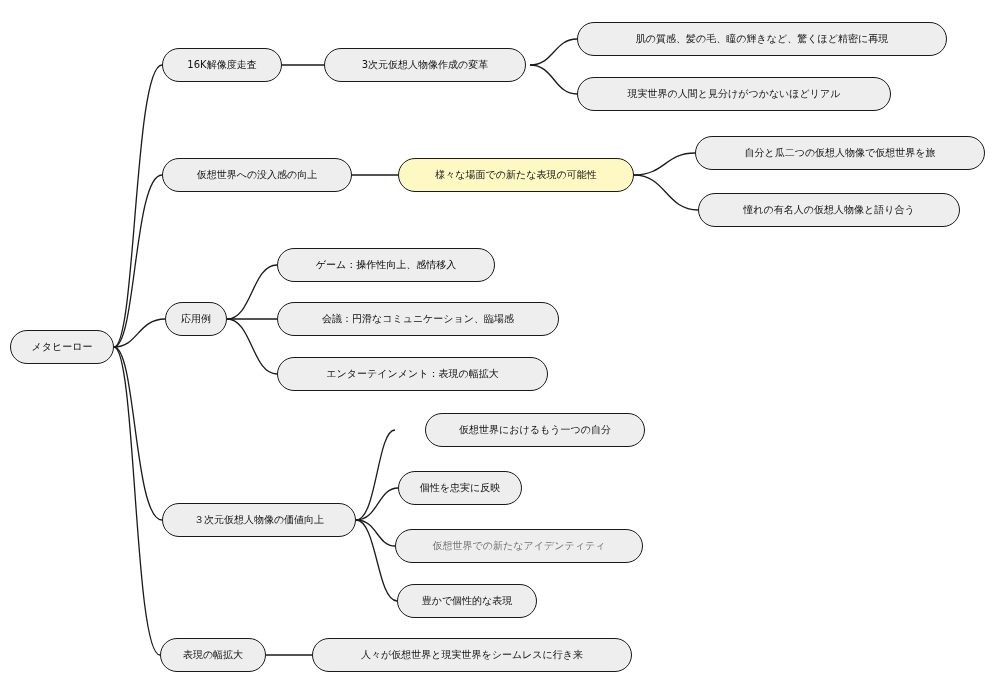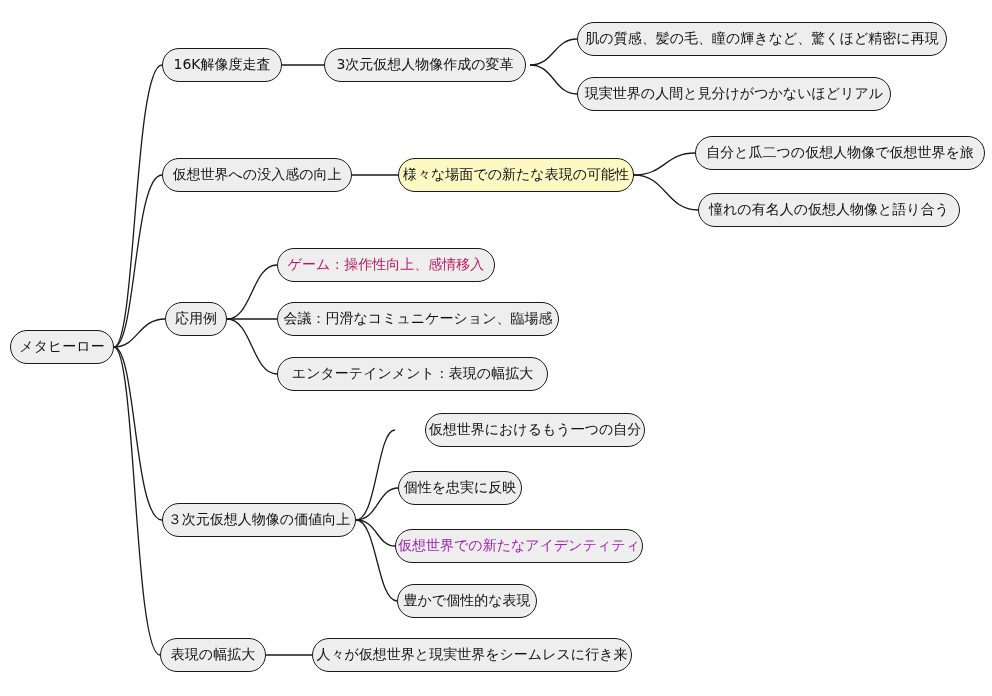--- a/index.html
+++ b/index.html
@@ -24,21 +24,21 @@
   .node {
     position: absolute;
     box-sizing: border-box;
     background: #eeeeee;
     border: 1.4px solid #1a1a1a;
     border-radius: 17px;
     display: flex;
     align-items: center;
     justify-content: center;
     white-space: nowrap;
-    font-size: 14px;
+    font-size: 10px;
     color: #111111;
     height: 34px;
   }
 </style>
 </head>
 <body>
 
 <div id="canvas">
 
   <svg id="edges" viewBox="0 0 992 696" xmlns="http://www.w3.org/2000/svg">
@@ -74,26 +74,26 @@
   <div class="node" style="left: 324px; top: 48px; width: 202px; background: rgb(238, 238, 238); border-color: rgb(26, 26, 26); color: rgb(17, 17, 17);">3次元仮想人物像作成の変革</div>
   <div class="node" style="left: 577px; top: 22px; width: 370px; background: rgb(238, 238, 238); border-color: rgb(26, 26, 26); color: rgb(17, 17, 17);">肌の質感、髪の毛、瞳の輝きなど、驚くほど精密に再現</div>
   <div class="node" style="left: 577px; top: 77px; width: 314px; background: rgb(238, 238, 238); border-color: rgb(26, 26, 26); color: rgb(17, 17, 17);">現実世界の人間と見分けがつかないほどリアル</div>
 
   <div class="node" style="left: 162px; top: 158px; width: 190px; background: rgb(238, 238, 238); border-color: rgb(26, 26, 26); color: rgb(17, 17, 17);">仮想世界への没入感の向上</div>
   <div class="node" style="left: 398px; top: 158px; width: 236px; background: #fef9c3; border-color: rgb(26, 26, 26); color: rgb(17, 17, 17);">様々な場面での新たな表現の可能性</div>
   <div class="node" style="left: 695px; top: 136px; width: 290px; background: rgb(238, 238, 238); border-color: rgb(26, 26, 26); color: rgb(17, 17, 17);">自分と瓜二つの仮想人物像で仮想世界を旅</div>
   <div class="node" style="left: 698px; top: 193px; width: 262px; background: rgb(238, 238, 238); border-color: rgb(26, 26, 26); color: rgb(17, 17, 17);">憧れの有名人の仮想人物像と語り合う</div>
 
   <div class="node" style="left: 165px; top: 302px; width: 62px; background: rgb(238, 238, 238); border-color: rgb(26, 26, 26); color: rgb(17, 17, 17);">応用例</div>
-  <div class="node" style="left: 277px; top: 248px; width: 218px; background: rgb(238, 238, 238); border-color: rgb(26, 26, 26); color: #be185d;">ゲーム：操作性向上、感情移入</div>
+  <div class="node" style="left: 277px; top: 248px; width: 218px; background: rgb(238, 238, 238); border-color: rgb(26, 26, 26); color: #000000;">ゲーム：操作性向上、感情移入</div>
   <div class="node" style="left: 277px; top: 357px; width: 271px; background: rgb(238, 238, 238); border-color: rgb(26, 26, 26); color: rgb(17, 17, 17);">エンターテインメント：表現の幅拡大</div>
   <div class="node" style="left: 277px; top: 302px; width: 282px; background: rgb(238, 238, 238); border-color: rgb(26, 26, 26); color: rgb(17, 17, 17);">会議：円滑なコミュニケーション、臨場感</div>
 
   <div class="node" style="left: 162px; top: 503px; width: 194px; background: rgb(238, 238, 238); border-color: rgb(26, 26, 26); color: rgb(17, 17, 17);">３次元仮想人物像の価値向上</div>
   <div class="node" style="left: 395px; top: 413px; width: 220px; background: rgb(238, 238, 238); border-color: rgb(26, 26, 26); color: rgb(17, 17, 17); margin-left: 30px;">仮想世界におけるもう一つの自分</div>
   <div class="node" style="left: 398px; top: 471px; width: 124px; background: rgb(238, 238, 238); border-color: rgb(26, 26, 26); color: rgb(17, 17, 17);">個性を忠実に反映</div>
-  <div class="node" style="left: 395px; top: 529px; width: 248px; background: rgb(238, 238, 238); border-color: rgb(26, 26, 26); color: #a21caf;">仮想世界での新たなアイデンティティ</div>
+  <div class="node" style="left: 395px; top: 529px; width: 248px; background: rgb(238, 238, 238); border-color: rgb(26, 26, 26); color: #737373;">仮想世界での新たなアイデンティティ</div>
   <div class="node" style="left: 397px; top: 584px; width: 140px; background: rgb(238, 238, 238); border-color: rgb(26, 26, 26); color: rgb(17, 17, 17);">豊かで個性的な表現</div>
 
   <div class="node" style="left: 160px; top: 638px; width: 106px; background: rgb(238, 238, 238); border-color: rgb(26, 26, 26); color: rgb(17, 17, 17);">表現の幅拡大</div>
   <div class="node" style="left: 312px; top: 638px; width: 320px; background: rgb(238, 238, 238); border-color: rgb(26, 26, 26); color: rgb(17, 17, 17);">人々が仮想世界と現実世界をシームレスに行き来</div>
 
 </div>
 
 </body></html>

